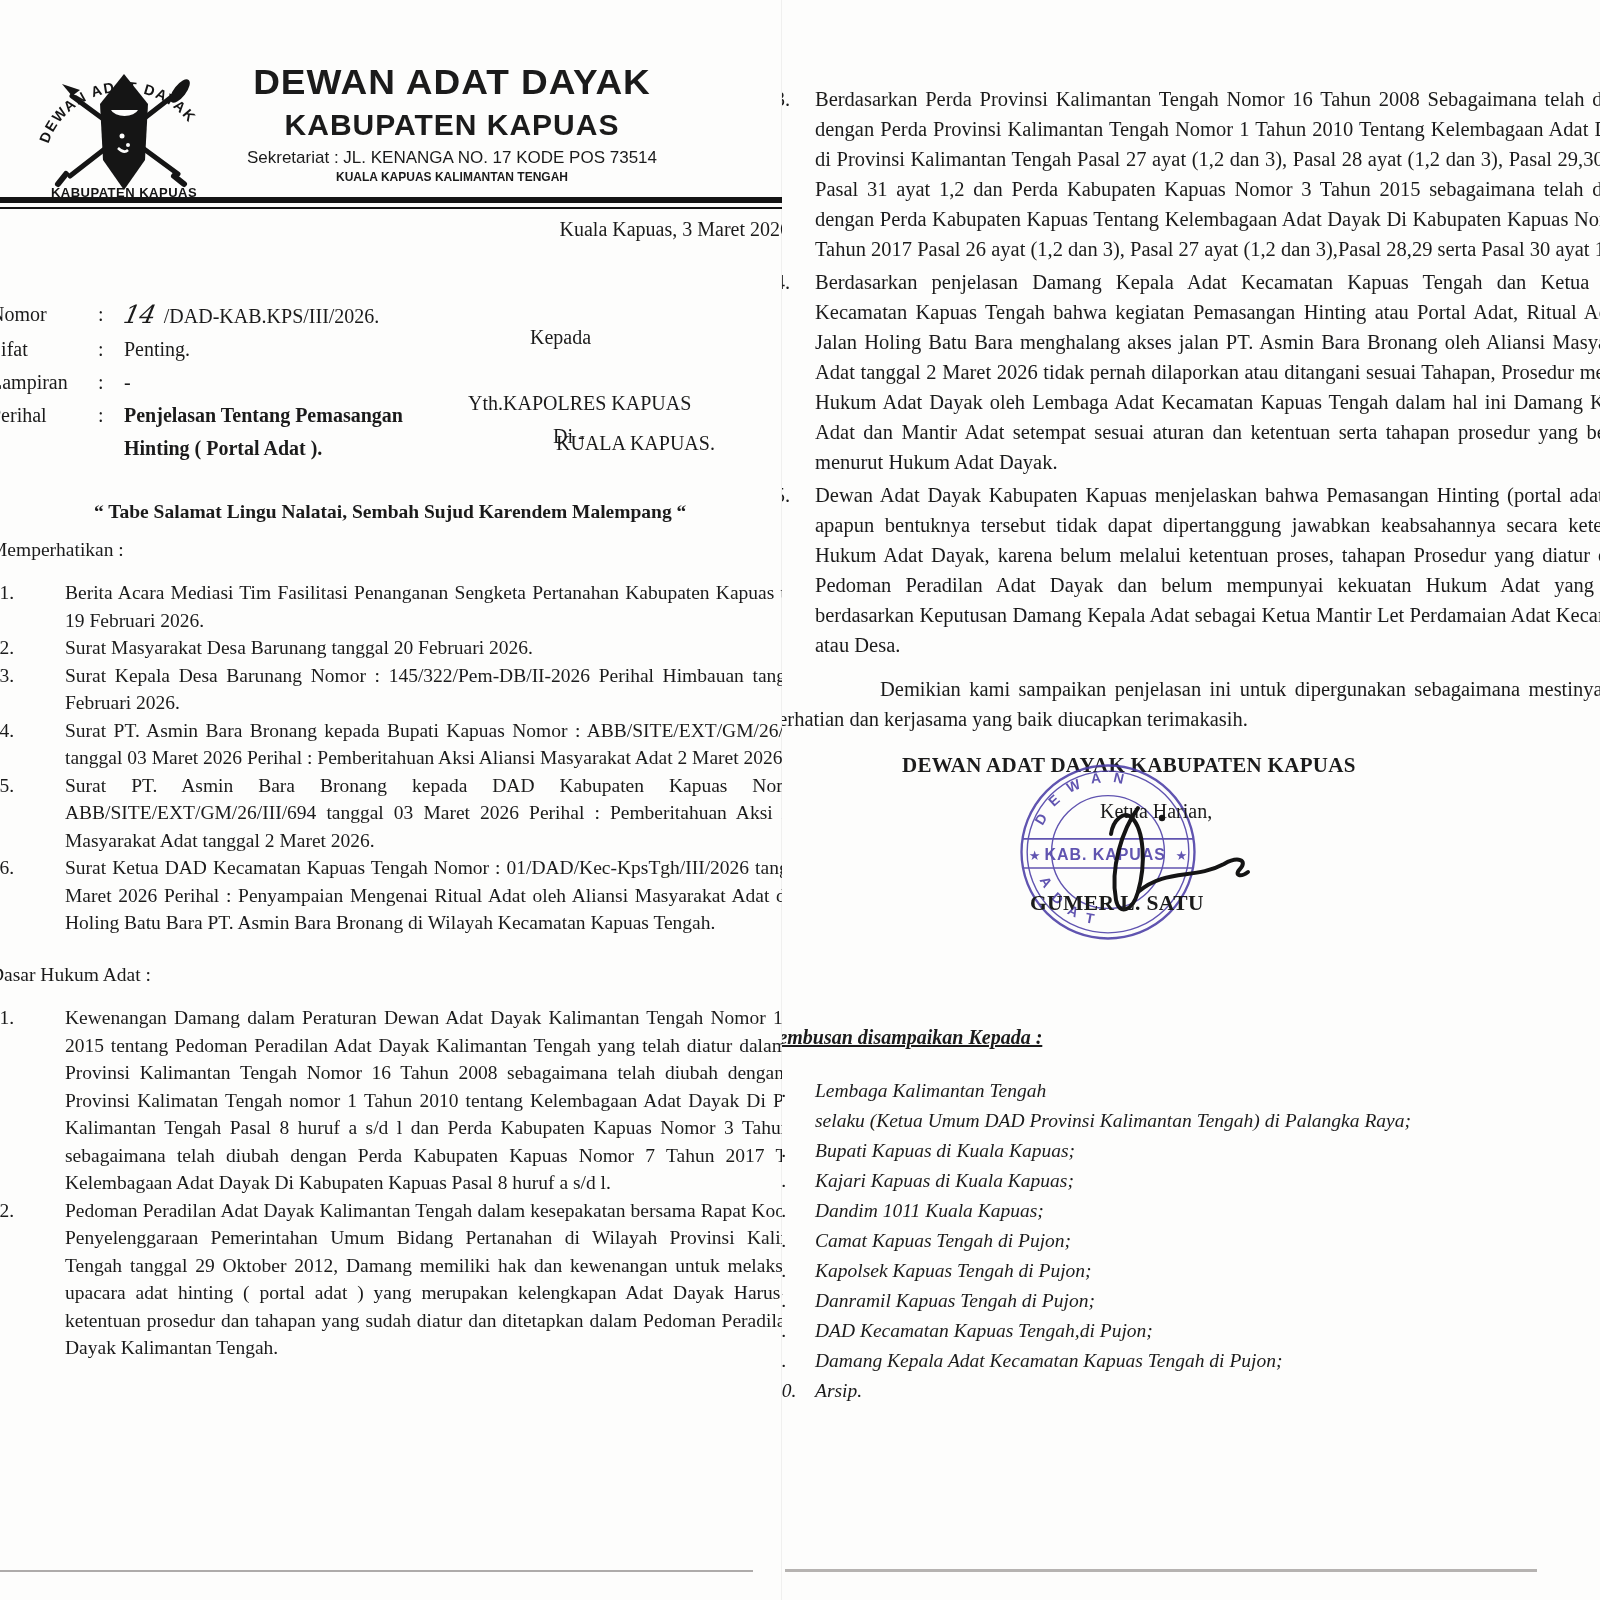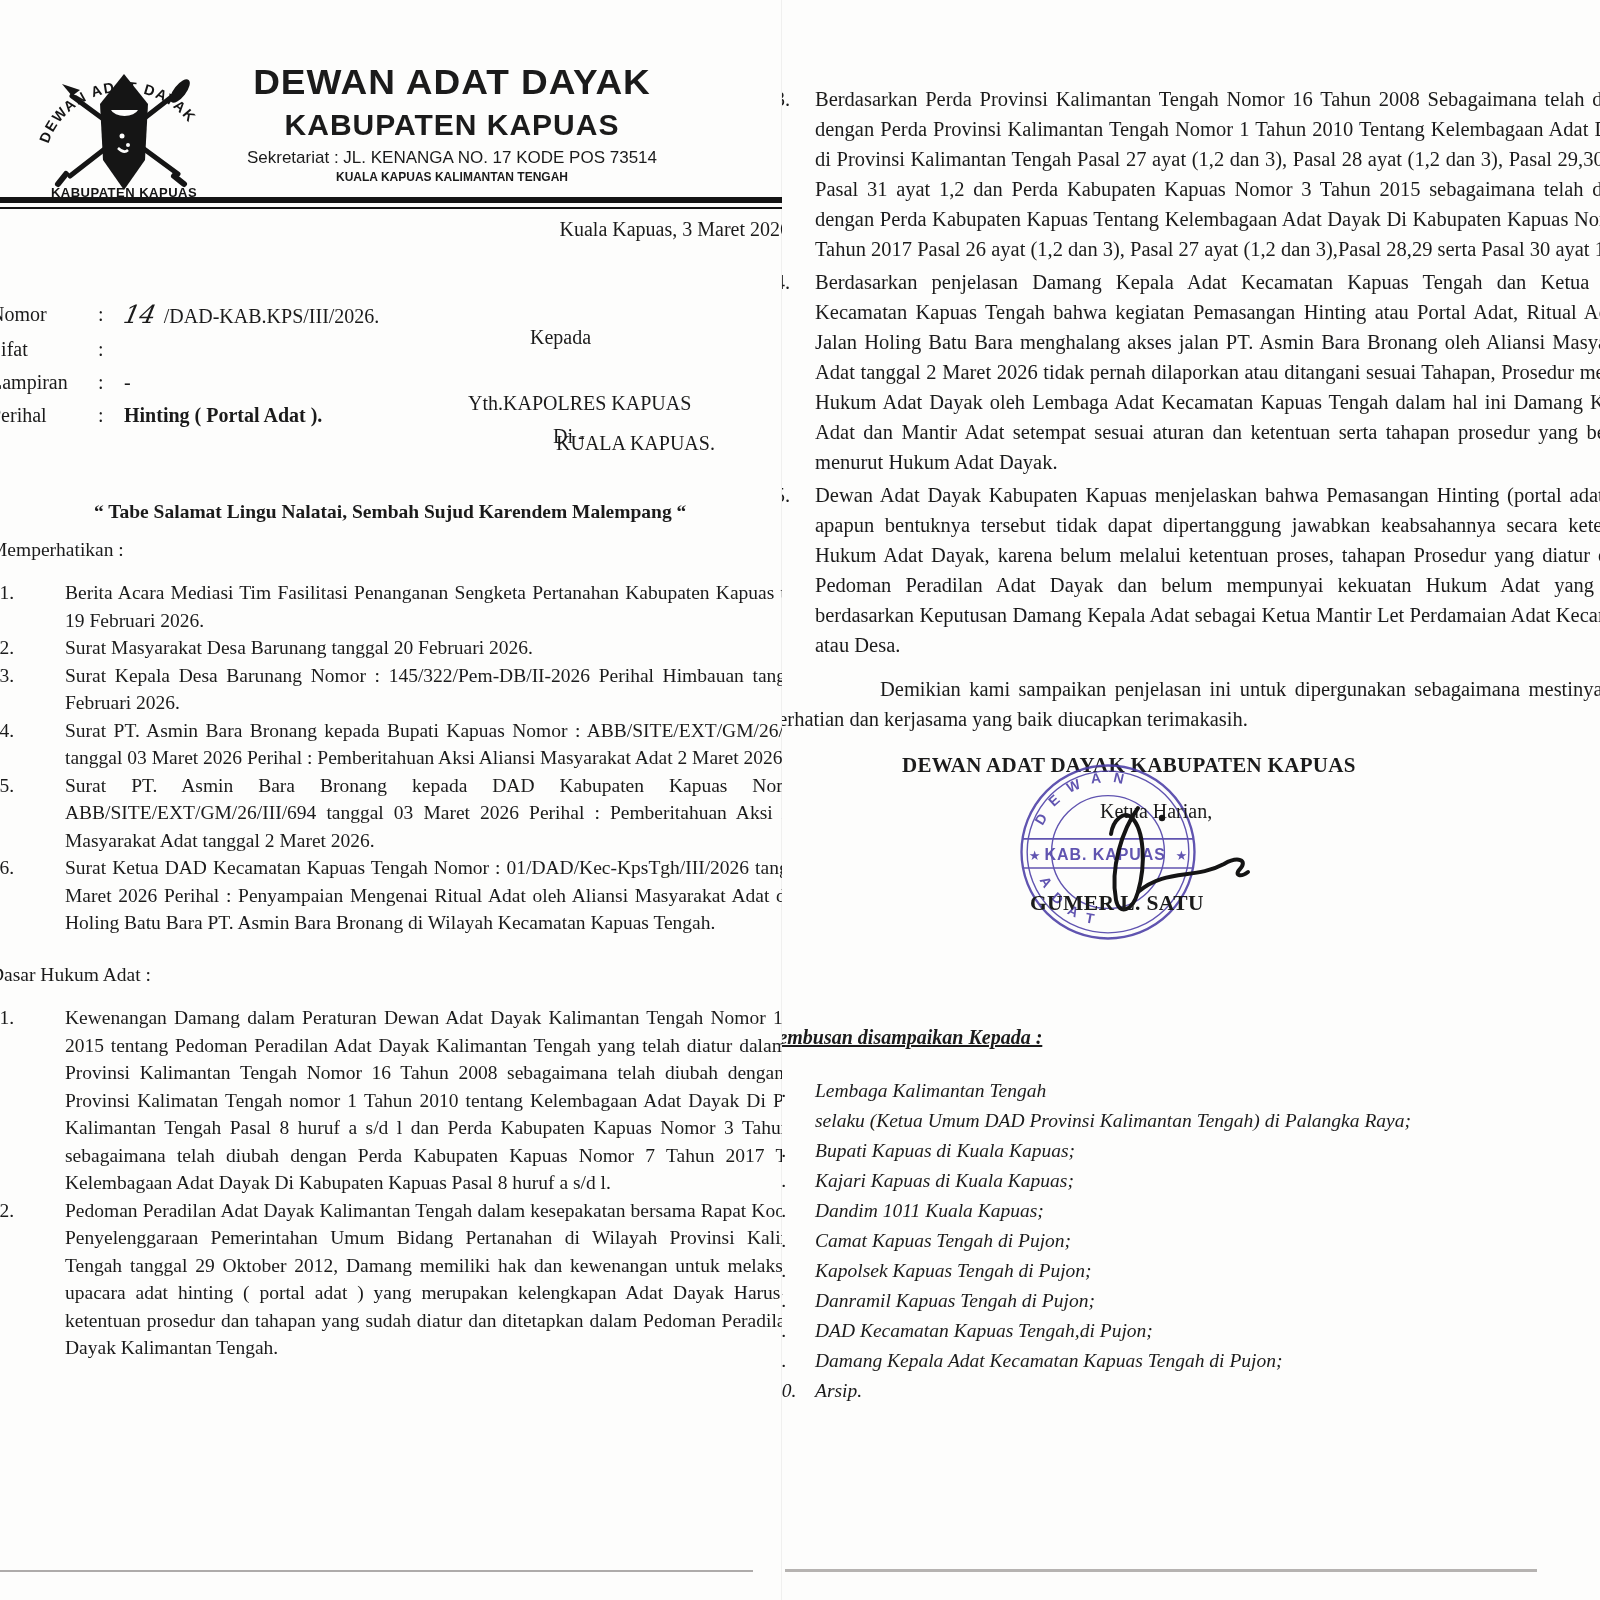--- a/index.html
+++ b/index.html
@@ -117,30 +117,32 @@
 
     <div class="meta">
       <div class="meta-row">
         <span class="m-label">Nomor</span>
         <span class="m-colon">:</span>
         <span class="m-value"><span class="handwritten">14</span><span>/DAD-KAB.KPS/III/2026.</span></span>
       </div>
       <div class="meta-row">
         <span class="m-label">Sifat</span>
         <span class="m-colon">:</span>
+        <span class="m-value">Penting.</span>
       </div>
       <div class="meta-row">
         <span class="m-label">Lampiran</span>
         <span class="m-colon">:</span>
         <span class="m-value">-</span>
       </div>
       <div class="meta-row">
         <span class="m-label">Perihal</span>
         <span class="m-colon">:</span>
         <span class="m-value bold">
+          <div>Penjelasan Tentang Pemasangan</div>
           <div>Hinting ( Portal Adat ).</div>
         </span>
       </div>
     </div>
 
     <div class="kepada">Kepada</div>
     <div class="yth-row">
       <span>Yth.</span><span class="yth-name">KAPOLRES KAPUAS</span>
     </div>
     <div class="di">Di -</div>

